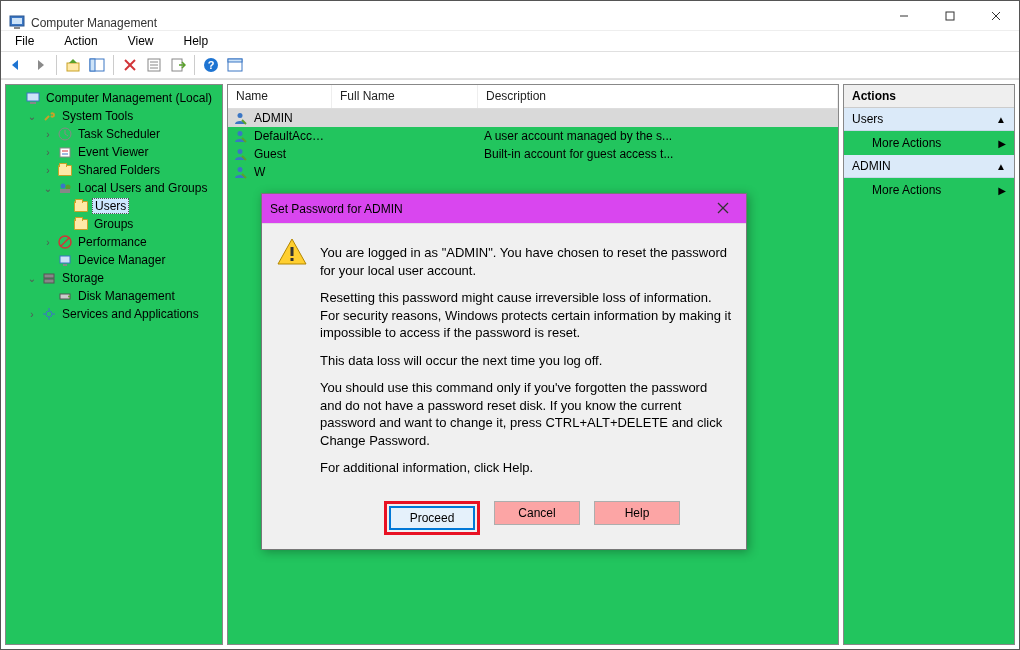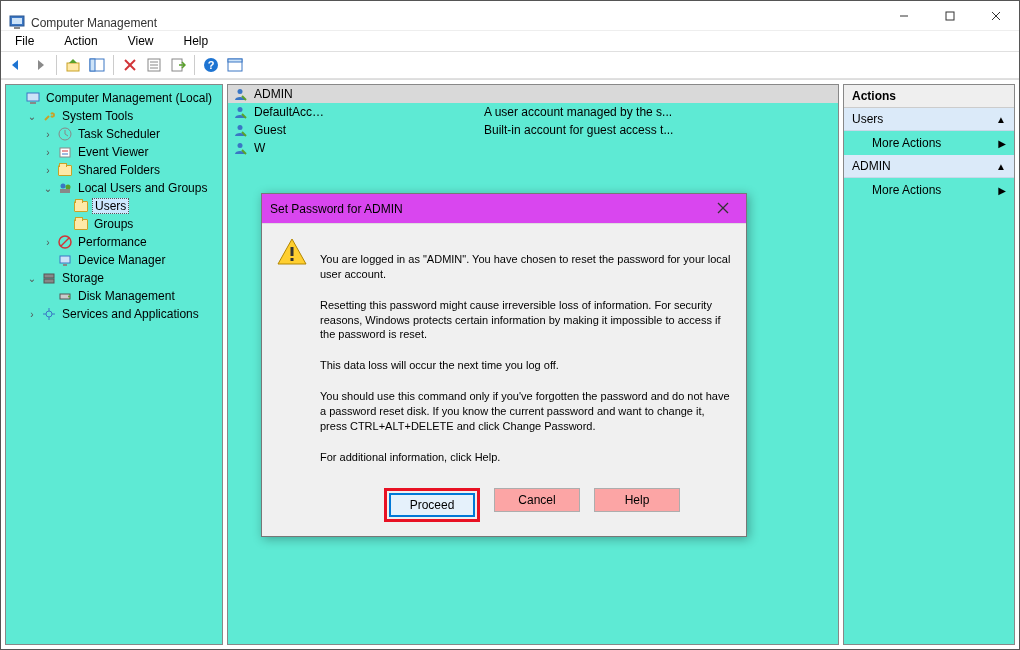--- a/index.html
+++ b/index.html
@@ -17,21 +17,21 @@
   .win-btn svg { stroke: #333; fill: none; }
   
   .menubar { height: 20px; display: flex; align-items: center; padding: 0 6px; gap: 14px; }
   .menubar span { padding: 2px 8px; }
   
   .toolbar { height: 28px; border-top: 1px solid #e0e0e0; border-bottom: 1px solid #e0e0e0; display: flex; align-items: center; padding: 0 4px; gap: 2px; }
   .tbtn { width: 22px; height: 22px; display: flex; align-items: center; justify-content: center; border: 1px solid transparent; }
   .tsep { width: 1px; height: 20px; background: #ccc; margin: 0 3px; }
   
   .body { flex: 1; display: flex; border-top: 1px solid #ddd; min-height: 0; }
-  .pane { border: 1px solid #888; margin: 4px; background: #5eead4; overflow: auto; }
+  .pane { border: 1px solid #888; margin: 4px; background: #22c55e; overflow: auto; }
   .tree-pane { width: 218px; margin-right: 2px; padding: 4px 2px; }
   .list-pane { flex: 1; margin-left: 2px; margin-right: 2px; position: relative; }
   .actions-pane { width: 172px; margin-left: 2px; padding: 0; display: flex; flex-direction: column; }
   
   .tree ul { list-style: none; margin: 0; padding-left: 16px; }
   .tree > ul { padding-left: 2px; }
   .tree li { white-space: nowrap; }
   .node { display: flex; align-items: center; height: 18px; gap: 3px; padding-right: 4px;}
   .node .tw { width: 12px; text-align: center; color: #555; font-size: 10px; }
   .node .ic { width: 16px; height: 16px; display: inline-flex; align-items: center; justify-content: center; }
@@ -57,21 +57,21 @@
   .dialog {
     position: absolute; left: 260px; top: 192px; width: 486px;
     background: #f0f0f0; border: 1px solid #777; box-shadow: 2px 2px 10px rgba(0,0,0,0.3);
     z-index: 10;
   }
   .dlg-title { height: 30px; display: flex; align-items: center; padding: 0 8px; background: #d946ef; border-bottom: 1px solid #ddd; gap: 38px;}
   .dlg-title .t { flex: 1; font-size: 12px; }
   .dlg-close { width: 30px; text-align: center; font-size: 14px; }
   .dlg-body { padding: 12px 14px 14px 14px; display: flex; gap: 12px; }
   .dlg-icon { width: 32px; height: 32px; flex-shrink: 0; }
-  .dlg-text p { margin: 16px 0 10px 0; font-size: 11px; line-height: 1.35; }
+  .dlg-text p { margin: 8px 0 10px 0; font-size: 13px; line-height: 1.35; }
   .dlg-buttons { display: flex; gap: 14px; justify-content: center; padding: 0 4px 14px 60px; }
   .dlg-btn { width: 86px; height: 24px; background: #fca5a5; border: 1px solid #adadad; font-size: 12px; display:flex; align-items:center; justify-content:center;}
   .dlg-btn.default { border: 2px solid #0078d7; background: #e5f1fb; }
   .highlight-box { border: 3px solid #e81123; padding: 2px; }
   
   .folder-ic { width:14px; height:11px; background:#ffe9a8; border:1px solid #c9a227; border-radius:1px; position:relative;}
   .folder-ic::before{content:"";position:absolute;top:-3px;left:0;width:6px;height:3px;background:#ffe9a8;border:1px solid #c9a227;border-bottom:none;border-radius:1px 1px 0 0;}
   .user-ic svg{width:14px;height:14px;}
 </style>
 </head>
@@ -334,20 +334,25 @@
                     <span class="lbl">Services and Applications</span>
                   </div>
                 </li>
             </ul>
           </li>
         </ul>
       </div>
     </div>
 
     <div class="pane list-pane">
+      <div class="list-header">
+        <div class="col col-name">Name</div>
+        <div class="col col-full">Full Name</div>
+        <div class="col col-desc">Description</div>
+      </div>
       <div class="list-rows" id="list-rows">
           <div class="row selected">
             <span class="ic user-ic">
               <svg viewBox="0 0 14 14">
                 <circle cx="7" cy="4.5" r="2.5" fill="#3a76c4"></circle>
                 <path d="M2 13 C2 9 12 9 12 13 Z" fill="#3a76c4"></path>
                 <path d="M9 9 L13 13" stroke="#5aa02c" stroke-width="2"></path>
               </svg>
             </span>
             <span class="cell col-name" style="width: 84px;">ADMIN</span>

